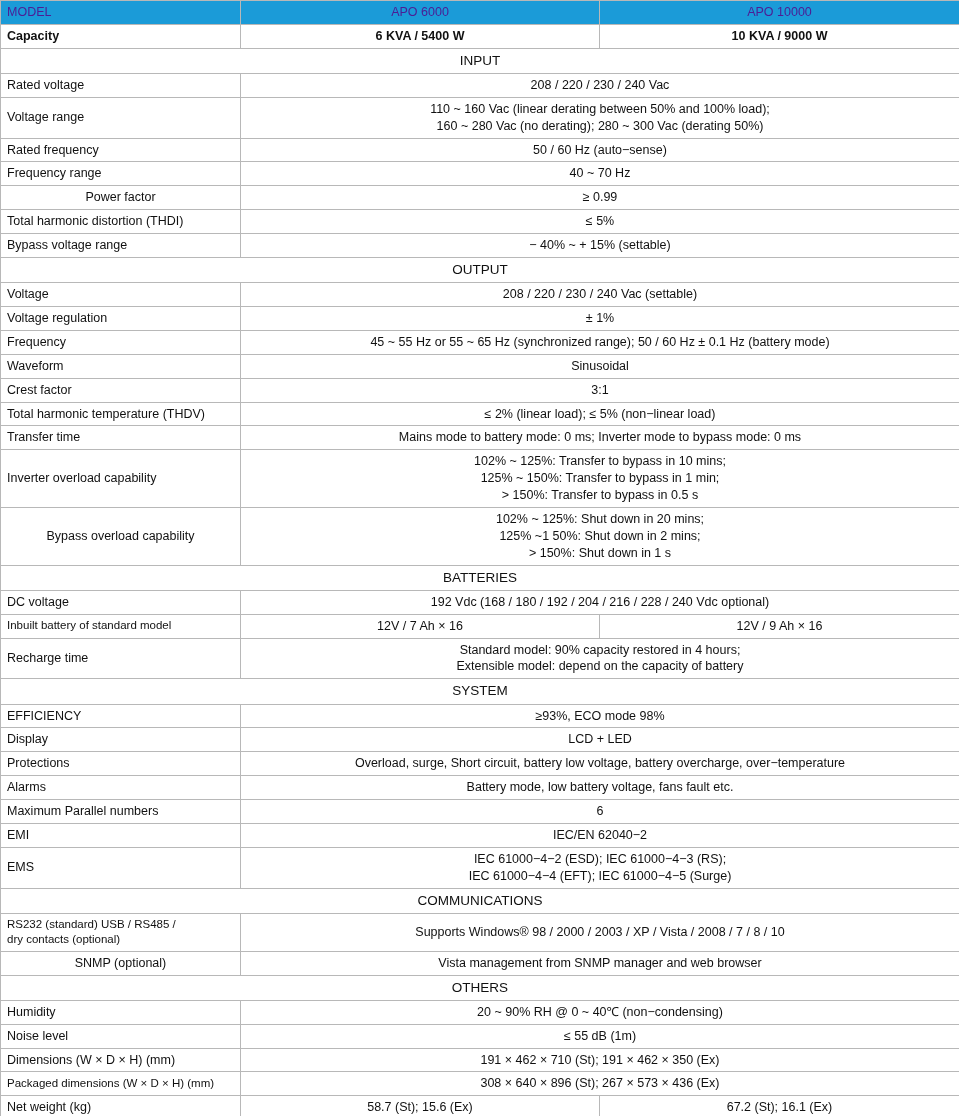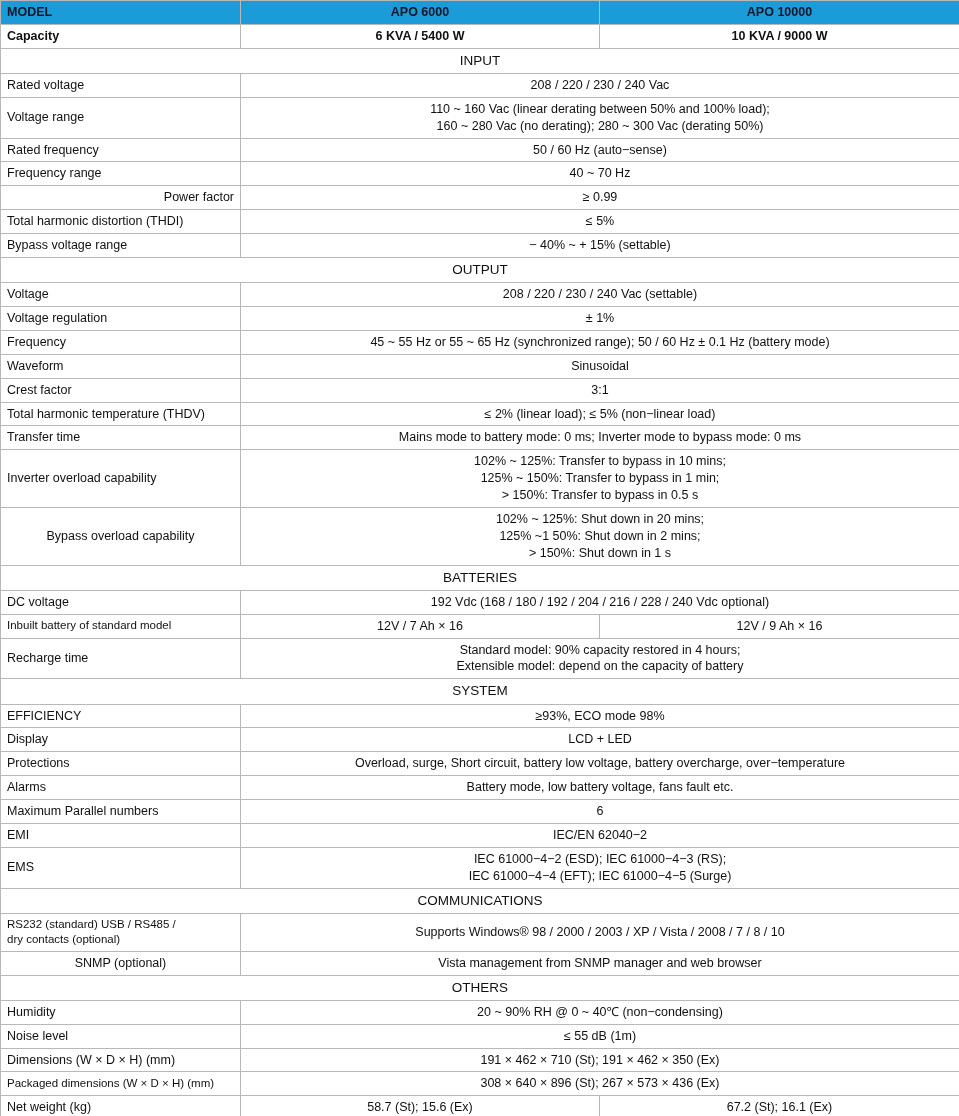--- a/index.html
+++ b/index.html
@@ -23,22 +23,22 @@
   #spec-table col.c-b { width: 360px; }
 
   #spec-table td {
     border: 1px solid #b8b8b8;
     padding: 3px 6px;
     vertical-align: middle;
     line-height: 1.35;
   }
   .head-row td {
     background: #1b9bd8;
-    color: #0f172a;
-    font-weight: bold;
+    color: #4c1d95;
+    font-weight: normal;
     border: 1px solid #1b9bd8;
     padding: 5px 6px;
   }
   .head-row td.label-cell {
     text-align: left;
   }
   .head-row td.val-cell {
     text-align: center;
   }
   .cap-row td {
@@ -98,21 +98,21 @@
       </tr>
       <tr>
         <td class="label-cell multiline" style="text-align:left">Rated frequency</td>
         <td class="val-cell multiline" colspan="2">50 / 60 Hz (auto−sense)</td>
       </tr>
       <tr>
         <td class="label-cell multiline" style="text-align:left">Frequency range</td>
         <td class="val-cell multiline" colspan="2">40 ~ 70 Hz</td>
       </tr>
       <tr>
-        <td class="label-cell multiline" style="text-align:right">Power factor</td>
+        <td class="label-cell multiline" style="text-align:center">Power factor</td>
         <td class="val-cell multiline" colspan="2">≥ 0.99</td>
       </tr>
       <tr>
         <td class="label-cell multiline" style="text-align:left">Total harmonic distortion (THDI)</td>
         <td class="val-cell multiline" colspan="2">≤ 5%</td>
       </tr>
       <tr>
         <td class="label-cell multiline" style="text-align:left">Bypass voltage range</td>
         <td class="val-cell multiline" colspan="2">− 40% ~ + 15% (settable)</td>
       </tr>

